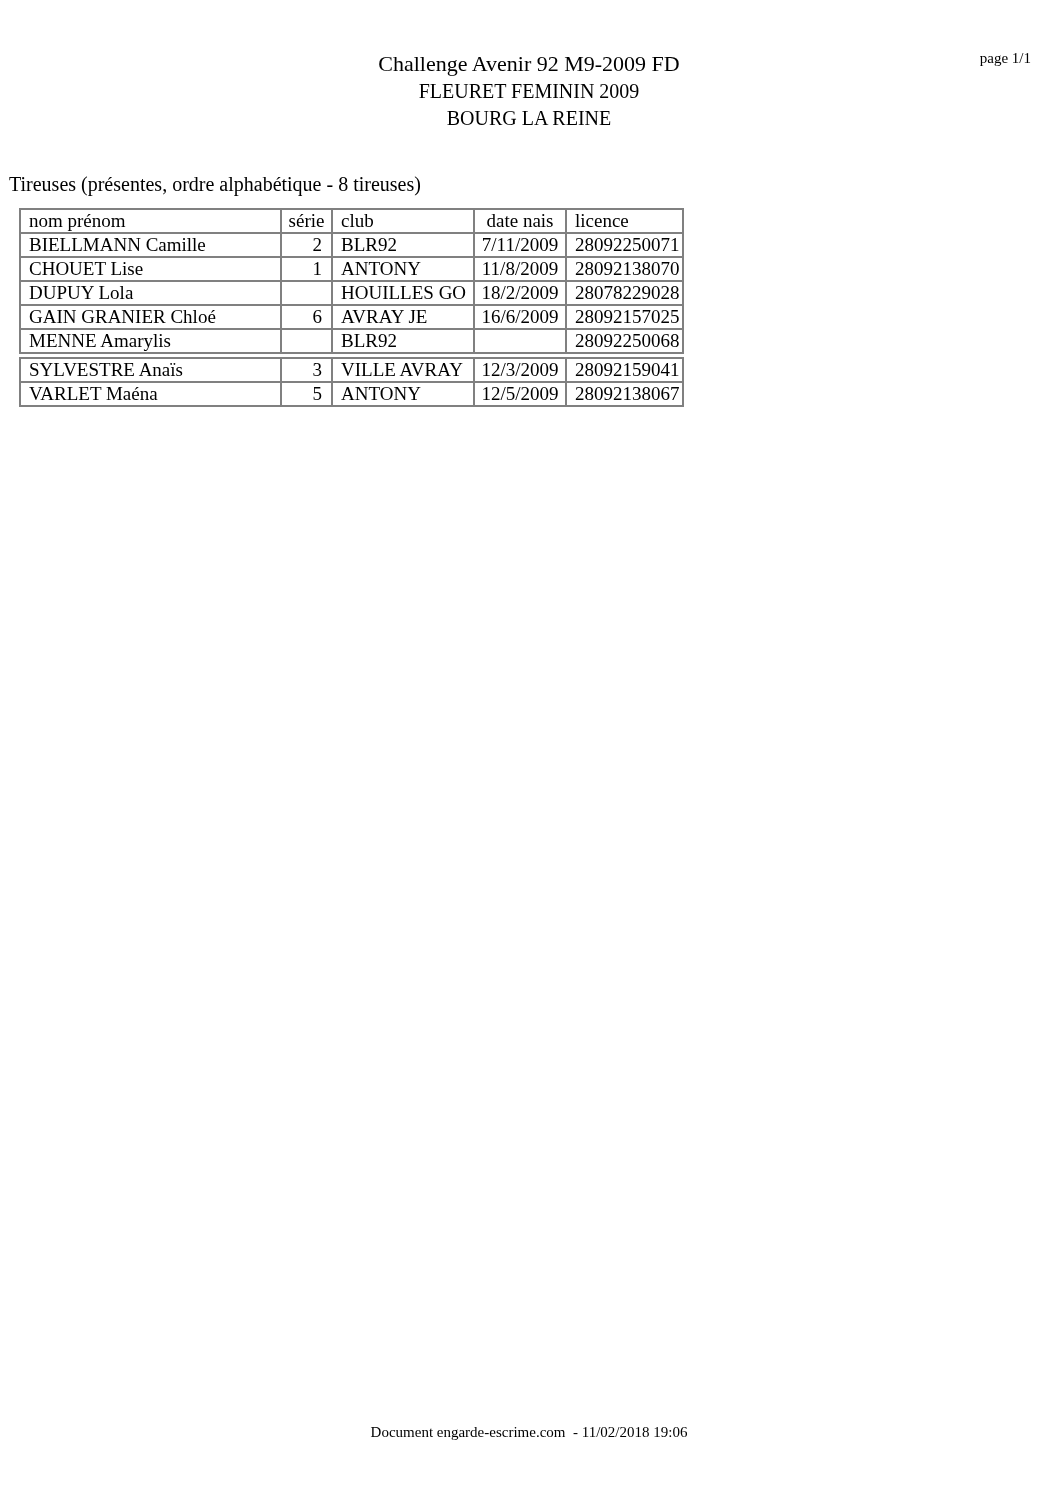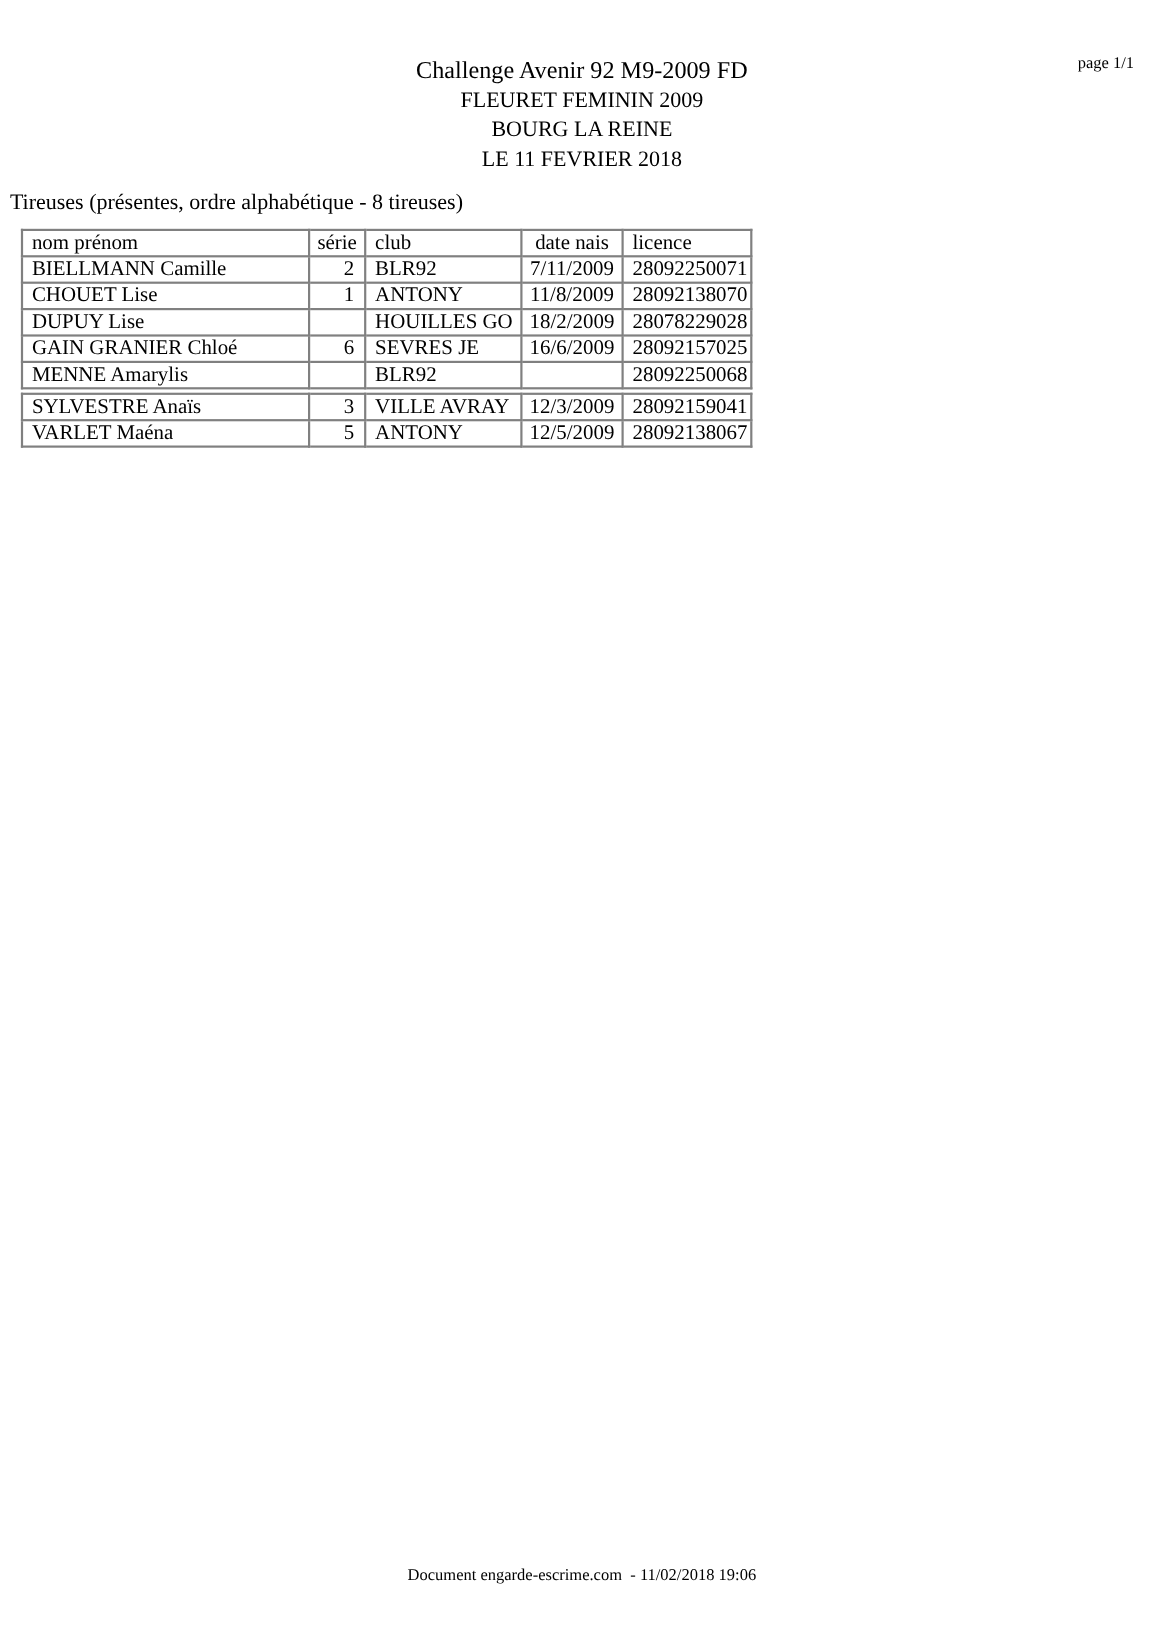--- a/index.html
+++ b/index.html
@@ -38,21 +38,20 @@
 <body>
 
 <div class="page">
 
   <div class="page-label">page 1/1</div>
 
   <div class="doc-header">
     <div class="doc-title">Challenge Avenir 92 M9-2009 FD</div>
     <div class="doc-sub">FLEURET FEMININ 2009</div>
     <div class="doc-sub">BOURG LA REINE</div>
-    <div class="doc-sub">LE 11 FEVRIER 2018</div>
   </div>
 
   <div class="caption">Tireuses (présentes, ordre alphabétique - 8 tireuses)</div>
 
   <div class="table-wrap">
     <table class="block1">
       <colgroup>
         <col style="width:261px">
           <col style="width:51px">
           <col style="width:142px">
@@ -77,30 +76,30 @@
           <td class="c-lic">28092250071</td>
         </tr>
         <tr>
           <td class="c-name">CHOUET Lise</td>
           <td class="c-serie">1</td>
           <td class="c-club">ANTONY</td>
           <td class="c-date">11/8/2009</td>
           <td class="c-lic">28092138070</td>
         </tr>
         <tr>
-          <td class="c-name">DUPUY Lise</td>
+          <td class="c-name">DUPUY Lola</td>
           <td class="c-serie"></td>
           <td class="c-club">HOUILLES GO</td>
           <td class="c-date">18/2/2009</td>
           <td class="c-lic">28078229028</td>
         </tr>
         <tr>
           <td class="c-name">GAIN GRANIER Chloé</td>
           <td class="c-serie">6</td>
-          <td class="c-club">SEVRES JE</td>
+          <td class="c-club">AVRAY JE</td>
           <td class="c-date">16/6/2009</td>
           <td class="c-lic">28092157025</td>
         </tr>
         <tr>
           <td class="c-name">MENNE Amarylis</td>
           <td class="c-serie"></td>
           <td class="c-club">BLR92</td>
           <td class="c-date"></td>
           <td class="c-lic">28092250068</td>
         </tr>

